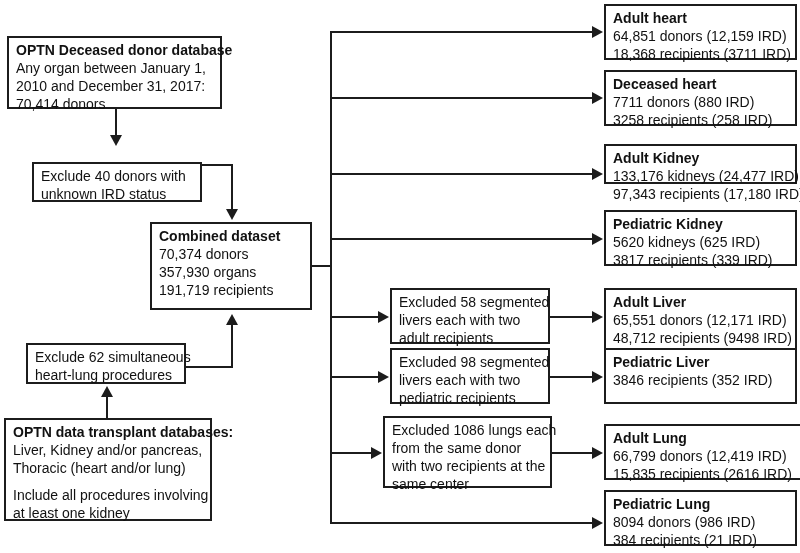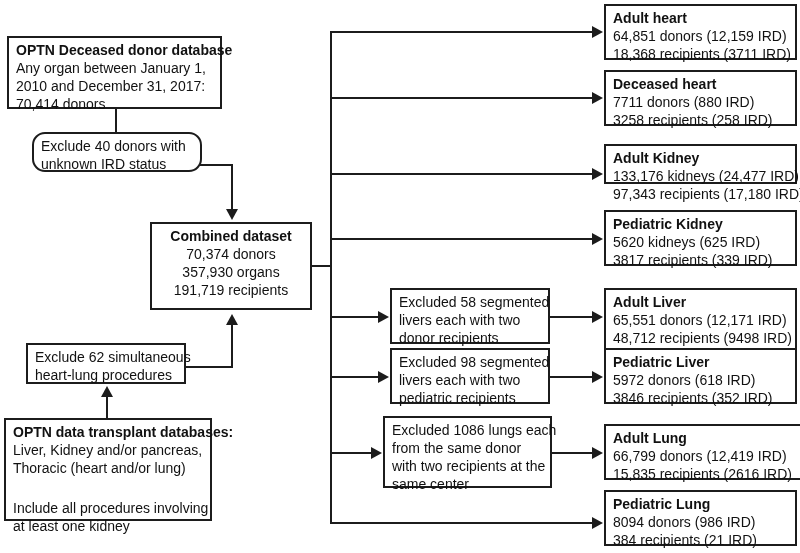--- a/index.html
+++ b/index.html
@@ -33,24 +33,24 @@
   .box .hdr {
     font-weight: bold;
     display: block;
     white-space: nowrap;
   }
   .box .ln {
     display: block;
     white-space: nowrap;
   }
   .box .ln.gap {
-    margin-top: 22px;
+    margin-top: 9px;
   }
   .box.center {
-    text-align: center;
+    text-align: left;
   }
   
   .hline, .vline {
     position: absolute;
     background: #1c1c1c;
     z-index: 2;
   }
   .hline { height: 2.2px; }
   .vline { width: 2.2px; }
   .arrow-r, .arrow-d, .arrow-u {
@@ -80,21 +80,21 @@
 
 <div id="canvas">
 
   <div class="box" style="left:7px; top:36px; width:215px; height:73px;">
     <span class="hdr">OPTN Deceased donor database</span>
     <span class="ln">Any organ between January 1,</span>
     <span class="ln">2010 and December 31, 2017:</span>
     <span class="ln">70,414 donors</span>
   </div>
 
-  <div class="box" style="left:32px; top:132px; width:170px; height:40px;border-radius:13px;">
+  <div class="box" style="left:32px; top:162px; width:170px; height:40px;">
     <span class="ln">Exclude 40 donors with</span>
     <span class="ln">unknown IRD status</span>
   </div>
 
   <div class="box center" style="left:150px; top:222px; width:162px; height:88px;">
     <span class="hdr">Combined dataset</span>
     <span class="ln">70,374 donors</span>
     <span class="ln">357,930 organs</span>
     <span class="ln">191,719 recipients</span>
   </div>
@@ -108,21 +108,21 @@
     <span class="hdr">OPTN data transplant databases:</span>
     <span class="ln">Liver, Kidney and/or pancreas,</span>
     <span class="ln">Thoracic (heart and/or lung)</span>
     <span class="ln gap">Include all procedures involving</span>
     <span class="ln">at least one kidney</span>
   </div>
 
   <div class="box" style="left:390px; top:288px; width:160px; height:56px;">
     <span class="ln">Excluded 58 segmented</span>
     <span class="ln">livers each with two</span>
-    <span class="ln">donor recipients</span>
+    <span class="ln">adult recipients</span>
   </div>
 
   <div class="box" style="left:390px; top:348px; width:160px; height:56px;">
     <span class="ln">Excluded 98 segmented</span>
     <span class="ln">livers each with two</span>
     <span class="ln">pediatric recipients</span>
   </div>
 
   <div class="box" style="left:383px; top:416px; width:169px; height:72px;">
     <span class="ln">Excluded 1086 lungs each</span>
@@ -156,21 +156,20 @@
   </div>
 
   <div class="box" style="left:604px; top:288px; width:193px; height:66px;">
     <span class="hdr">Adult Liver</span>
     <span class="ln">65,551 donors (12,171 IRD)</span>
     <span class="ln">48,712 recipients (9498 IRD)</span>
   </div>
 
   <div class="box" style="left:604px; top:348px; width:193px; height:56px;">
     <span class="hdr">Pediatric Liver</span>
-    <span class="ln">5972 donors (618 IRD)</span>
     <span class="ln">3846 recipients (352 IRD)</span>
   </div>
 
   <div class="box" style="left:604px; top:424px; width:231px; height:56px;">
     <span class="hdr">Adult Lung</span>
     <span class="ln">66,799 donors (12,419 IRD)</span>
     <span class="ln">15,835 recipients (2616 IRD)</span>
   </div>
 
   <div class="box" style="left:604px; top:490px; width:193px; height:56px;">

